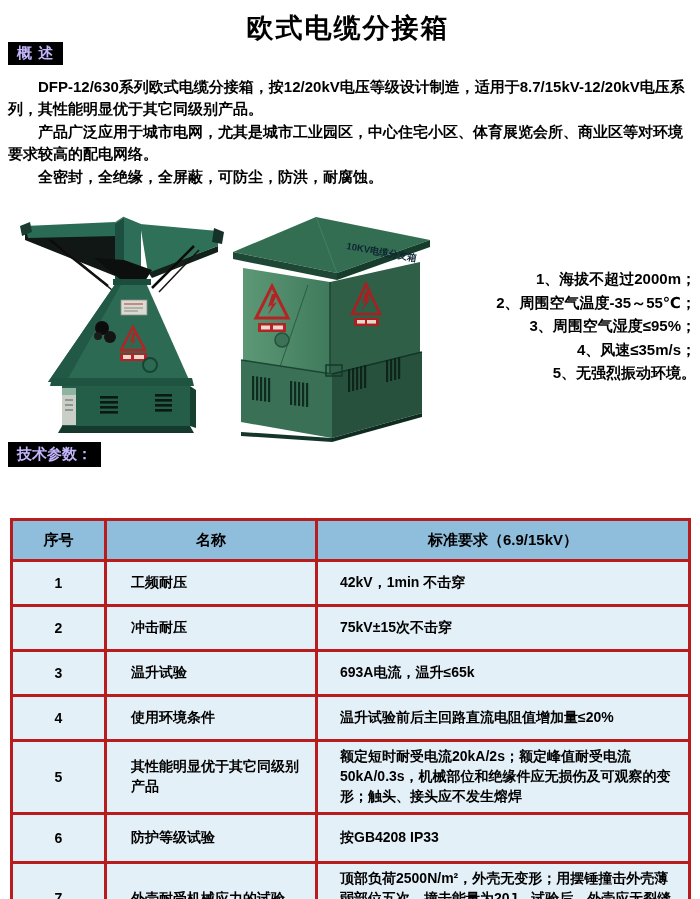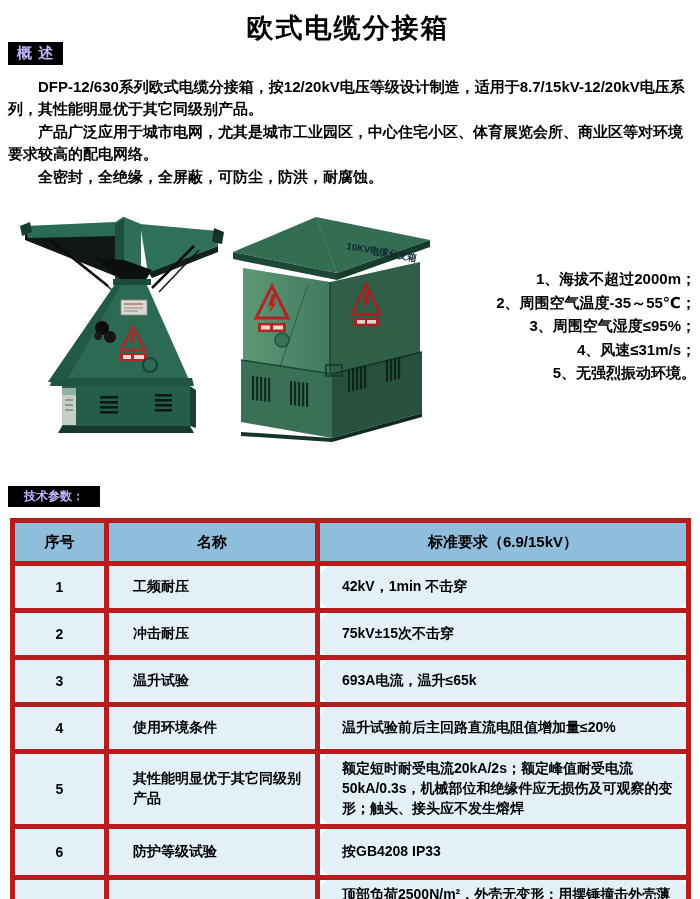--- a/index.html
+++ b/index.html
@@ -16,36 +16,36 @@
     background:#000;color:#c4b5fd;font-weight:bold;display:inline-block;
     line-height:1.25;
   }
   #overview-label{left:8px;top:42px;font-size:15px;padding:2px 9px;letter-spacing:1px;}
   #overview-text{left:8px;top:76px;width:686px;font-size:15px;font-weight:bold;line-height:22.4px;}
   #overview-text p{margin:0;text-indent:2em;}
   #env-panel{left:460px;top:256px;width:236px;}
   #env-label{font-size:17px;padding:3px 10px;letter-spacing:1px;}
   #env-list{margin-top:11px;text-align:right;}
   .env-item{font-size:15px;font-weight:bold;line-height:23.5px;white-space:nowrap;}
-  #tech-label{left:8px;top:486px;font-size:12px;padding:3px 16px;}
+  #tech-label{left:8px;top:442px;font-size:15px;padding:3px 9px;}
   #tech-table{
     left:10px;top:518px;width:681px;border-collapse:collapse;
     font-size:14px;font-weight:bold;table-layout:fixed;
   }
   #tech-table th,#tech-table td{
-    border:5px solid #b91c1c;vertical-align:middle;
+    border:3px solid #b91c1c;vertical-align:middle;
   }
   #tech-table{border:2px solid #2a2a2a;}
   #tech-table th{
     background:#8fbedd;height:36px;font-size:15px;text-align:center;font-weight:bold;
   }
   #tech-table td{background:#e4f0f8;}
   td.c-num{text-align:center;}
   td.c-name{padding:4px 6px 4px 24px;line-height:1.4;}
-  td.c-std{padding:5px 12px 5px 22px;line-height:1.42;border-radius:19px;}
+  td.c-std{padding:5px 12px 5px 22px;line-height:1.42;}
   tr.h34 td{height:32px;}
   tr.h38 td{height:36px;}
 </style>
 </head>
 <body>
 
 <div id="page-title" class="abs">欧式电缆分接箱</div>
 
 <div id="overview-label" class="abs black-label">概 述</div>
 
@@ -191,21 +191,21 @@
   <polygon points="15,224 106,230 106,234 15,228" fill="#14362a"></polygon>
   <polygon points="106,230 196,205 196,209 106,234" fill="#0f2c21"></polygon>
 </svg>
 </div>
 
 <div id="env-panel" class="abs">
   <div id="env-list">
     <div class="env-item">1、海拔不超过2000m；</div>
     <div class="env-item">2、周围空气温度-35～55℃；</div>
     <div class="env-item">3、周围空气湿度≤95%；</div>
-    <div class="env-item">4、风速≤31m/s；</div>
+    <div class="env-item">4、风速≤35m/s；</div>
     <div class="env-item">5、无强烈振动环境。</div>
   </div>
 </div>
 
 <div id="tech-label" class="abs black-label">技术参数：</div>
 
 <table id="tech-table" class="abs">
   <colgroup>
       <col style="width:94px">
       <col style="width:211px">

